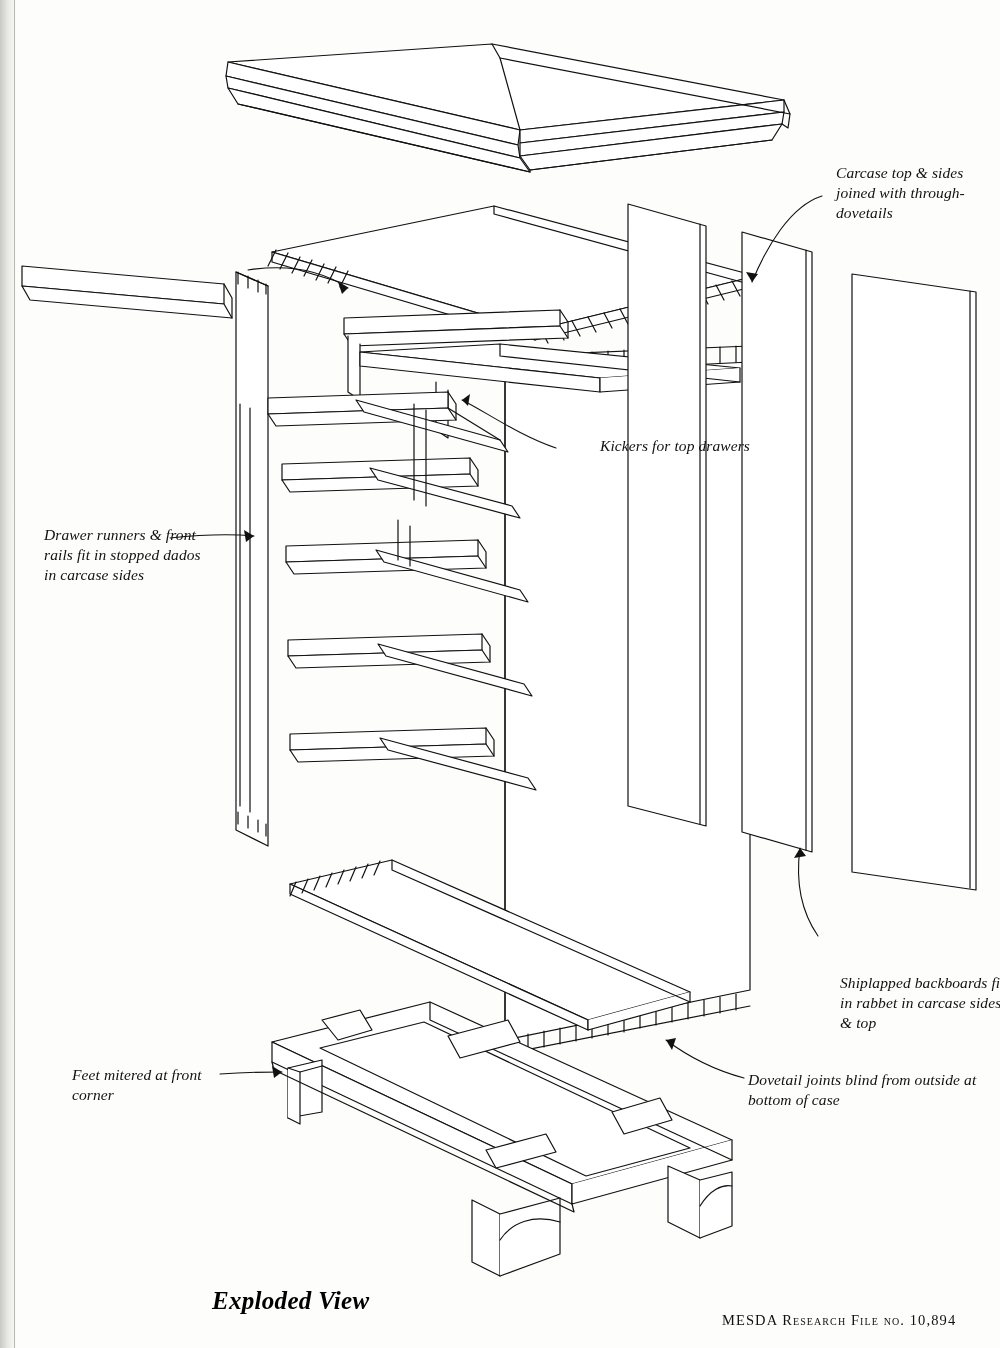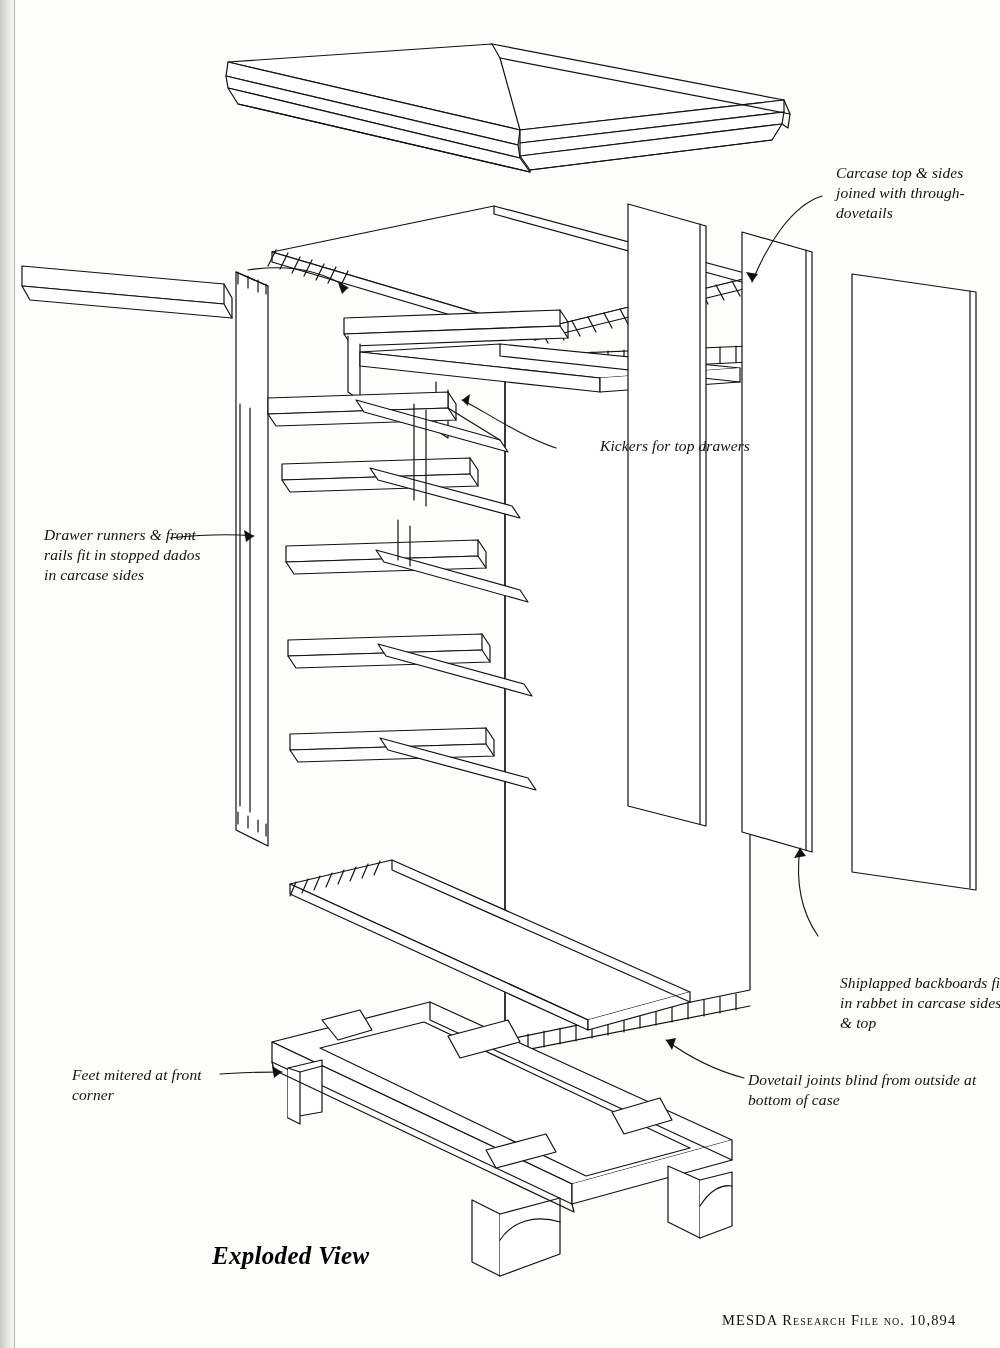--- a/index.html
+++ b/index.html
@@ -51,20 +51,21 @@
     letter-spacing: 0.1px;
   }
   .title {
     position: absolute;
     font-family: "Liberation Serif", serif;
     font-style: italic;
     font-weight: bold;
     font-size: 25px;
     color: #000000;
     letter-spacing: 0.3px;
+    margin-top: 45px;
   }
   .credit {
     position: absolute;
     font-family: "Liberation Serif", serif;
     font-size: 14.5px;
     font-variant: small-caps;
     letter-spacing: 1.1px;
     color: #111111;
     text-align: right;
   }

